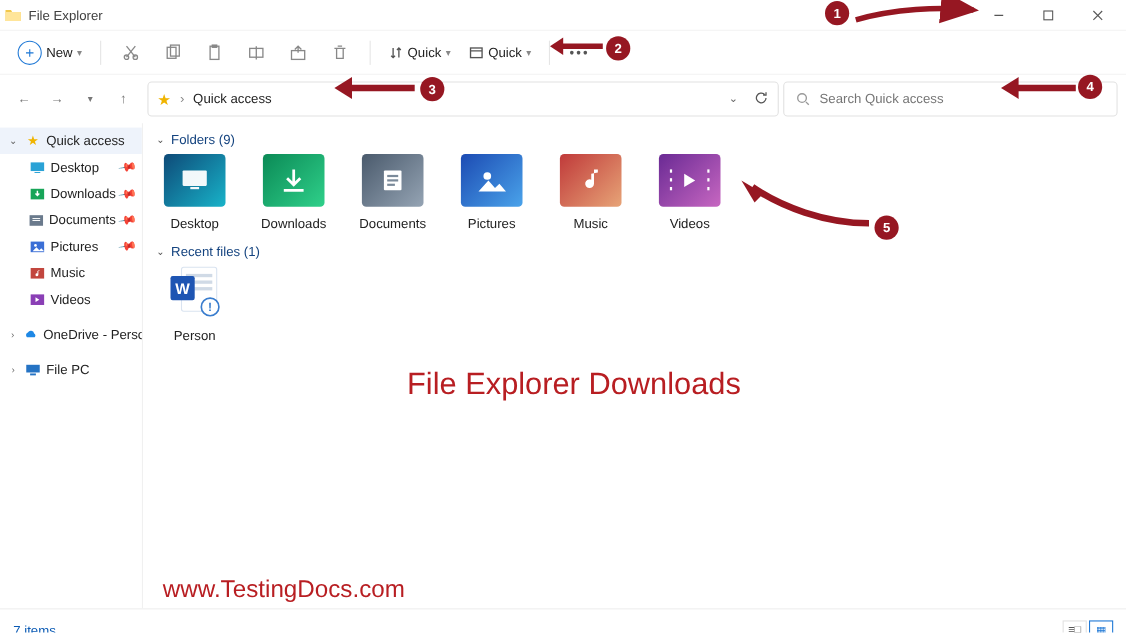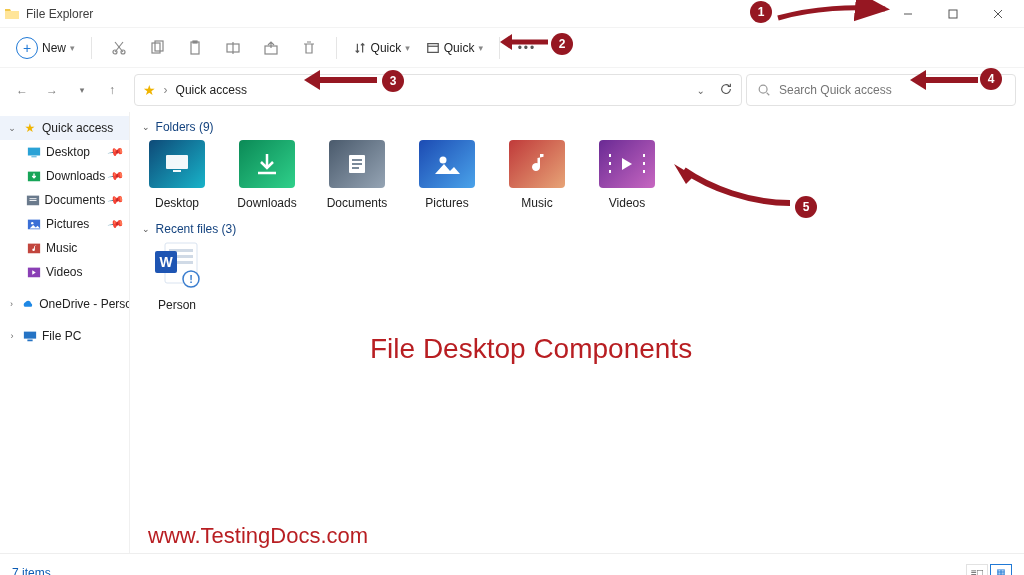--- a/index.html
+++ b/index.html
@@ -22,21 +22,21 @@
   .new-circle { width:22px;height:22px;border:1px solid #2079d6;border-radius:50%;display:flex;align-items:center;justify-content:center;color:#2079d6;font-size:14px;line-height:1;}
 
   
   .navrow { height:44px; display:flex; align-items:center; padding:6px 8px; gap:4px;}
   .nav-arrows { display:flex; align-items:center; gap:2px; padding-right:4px;}
   .nbtn{ width:28px;height:28px;display:flex;align-items:center;justify-content:center;color:#777;border-radius:4px;}
   .addr { flex:1; height:32px; border:1px solid #e2e2e2; border-radius:4px; display:flex; align-items:center; padding:0 8px; gap:8px; position:relative;}
   .addr .star{color:#f0b400;font-size:14px;}
   .addr .crumb{color:#222;}
   .addr .ra{margin-left:auto;display:flex;align-items:center;gap:14px;color:#666;}
-  .search { width:270px; height:32px; border:1px solid #e2e2e2; border-radius:4px; display:flex; align-items:center; padding:0 10px; color:#888; gap:8px;}
+  .search { width:304px; height:32px; border:1px solid #e2e2e2; border-radius:4px; display:flex; align-items:center; padding:0 10px; color:#888; gap:8px;}
   .search input{border:none;outline:none;flex:1;font-size:12px;color:#444;background:transparent;}
 
   
   .body { display:flex; height:calc(575px - 28px - 40px - 44px - 22px); }
 
   
   .navpane { width:130px; border-right:1px solid #f0f0f0; padding:4px 0; overflow:hidden;}
   .np-item { height:24px; display:flex; align-items:center; padding-left:6px; gap:4px; font-size:12px; color:#222;}
   .np-item.indent{padding-left:26px;}
   .np-item .exp{width:12px;font-size:9px;color:#666;display:inline-flex;justify-content:center;}
@@ -344,21 +344,21 @@
               <rect x="36" y="20" width="2" height="3"></rect>
               <path d="M15 8v12l10-6z"></path>
             </svg>
         </div>
         <span class="lbl">Videos</span>
       </div>
     </div>
 
     <div class="group-hdr" style="margin-top:12px;">
       <span class="chevd">⌄</span>
-      <span>Recent files (3)</span>
+      <span>Recent files (1)</span>
     </div>
     <div class="tiles">
       <div class="tile">
         <div class="ticon" style="background:#fff;border:none;position:relative;">
           <svg width="56" height="50" viewBox="0 0 56 50">
             <rect x="16" y="2" width="32" height="40" rx="2" fill="#fff" stroke="#d9e3f0"></rect>
             <rect x="20" y="8" width="24" height="3" fill="#d0dae6"></rect>
               <rect x="20" y="14" width="24" height="3" fill="#d0dae6"></rect>
               <rect x="20" y="20" width="24" height="3" fill="#d0dae6"></rect>
             <rect x="6" y="10" width="22" height="22" rx="2" fill="#1e55b3"></rect>
@@ -408,14 +408,14 @@
     <path d="M70,16 L10,16" stroke="#961722" stroke-width="6" fill="none"></path>
     <path d="M18,6 L2,16 L18,26 z" fill="#961722"></path>
   </svg>
 
 <div class="callout" style="left:795px; top:196px;">5</div>
 <svg class="arrow" style="left:670px; top:158px;" width="125" height="60">
     <path d="M120,45 C80,45 40,30 14,12" stroke="#961722" stroke-width="6" fill="none"></path>
     <path d="M24,18 L4,6 L16,26 z" fill="#961722"></path>
   </svg>
 
-<div class="big-title">File Desktop Components</div>
+<div class="big-title">File Explorer Downloads</div>
 <div class="watermark">www.TestingDocs.com</div>
 
 </body></html>

